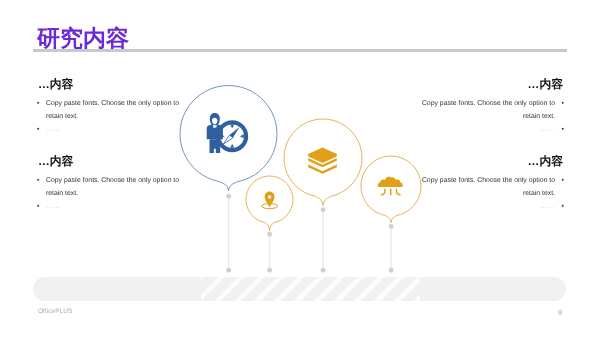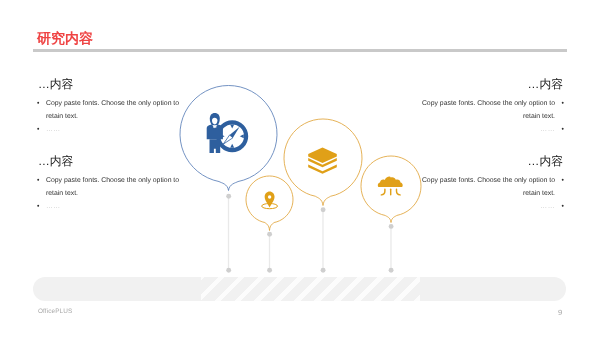--- a/index.html
+++ b/index.html
@@ -1,25 +1,25 @@
 <!DOCTYPE html>
 <html><head>
 <meta charset="utf-8">
 <style>
   html,body{margin:0;padding:0;}
   body{width:600px;height:337px;background:#ffffff;overflow:hidden;
        font-family:"Liberation Sans","DejaVu Sans",sans-serif;
        -webkit-font-smoothing:antialiased;text-rendering:geometricPrecision;}
   .slide{position:relative;width:600px;height:337px;background:#ffffff;}
 
-  .title{position:absolute;left:37px;top:30px;font-size:14px;font-weight:bold;color:#ef4444;line-height:17px;}
+  .title{position:absolute;left:37px;top:30px;font-size:23px;font-weight:bold;color:#6d28d9;line-height:17px;}
   .title-rule{position:absolute;left:33px;top:49.3px;width:534px;height:2.4px;background:#c9c9c9;}
 
   .blk{position:absolute;width:146px;}
-  .blk .hd{position:absolute;font-size:11.8px;font-weight:normal;color:#141414;line-height:13px;white-space:nowrap;text-align:right;}
+  .blk .hd{position:absolute;font-size:11.8px;font-weight:bold;color:#141414;line-height:13px;white-space:nowrap;text-align:right;}
   .bl{position:absolute;font-size:6.87px;color:#303030;line-height:13px;}
   .bl .dot{position:absolute;width:4px;}
   .bl .tx{display:block;}
   .blk.left .hd{left:1px;top:0;}
   .blk.left .bl{left:9px;width:135px;text-align:left;}
   .blk.left .bl .dot{left:-9px;top:0;text-align:left;}
   .blk.right .hd{right:1px;top:0;}
   .blk.right .bl{right:9px;width:135px;text-align:right;}
   .blk.right .bl .dot{right:-9px;top:0;text-align:right;}
   .faint{color:#c6c6c6;letter-spacing:0.5px;}

